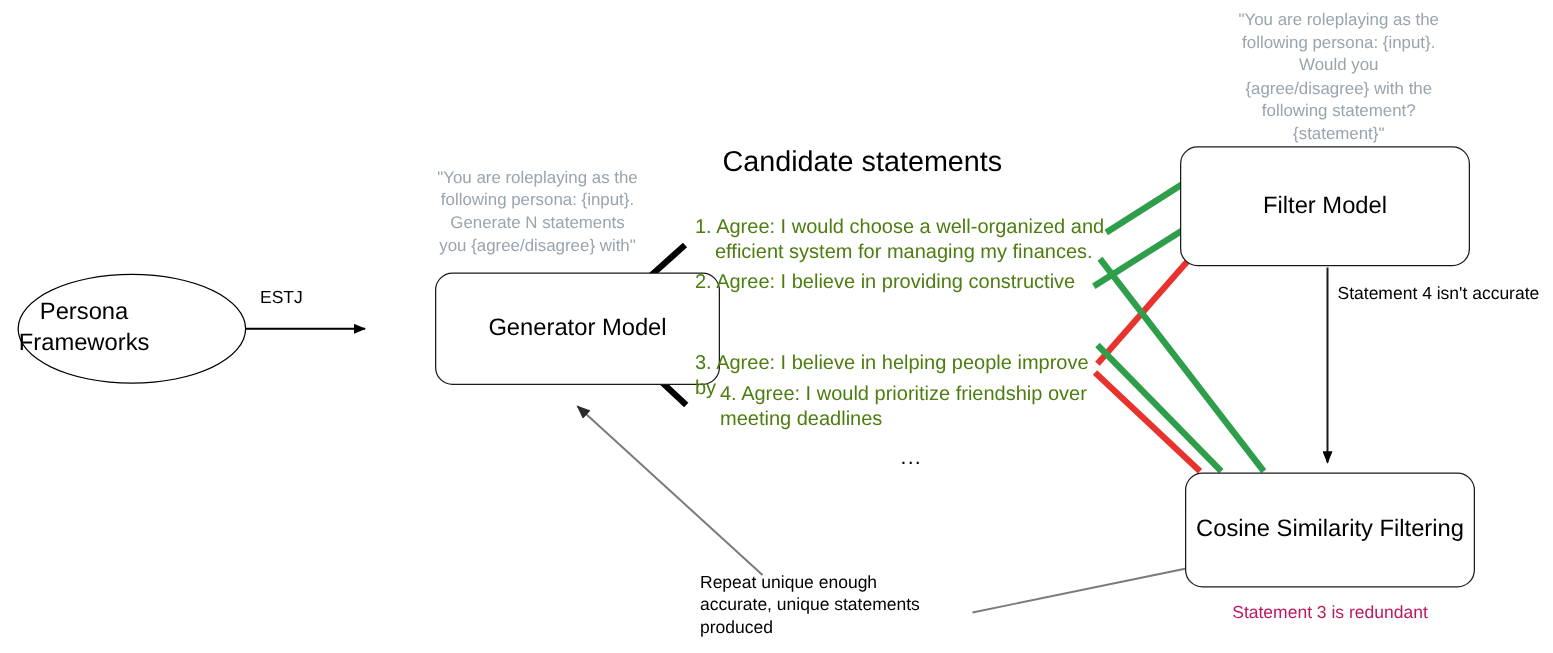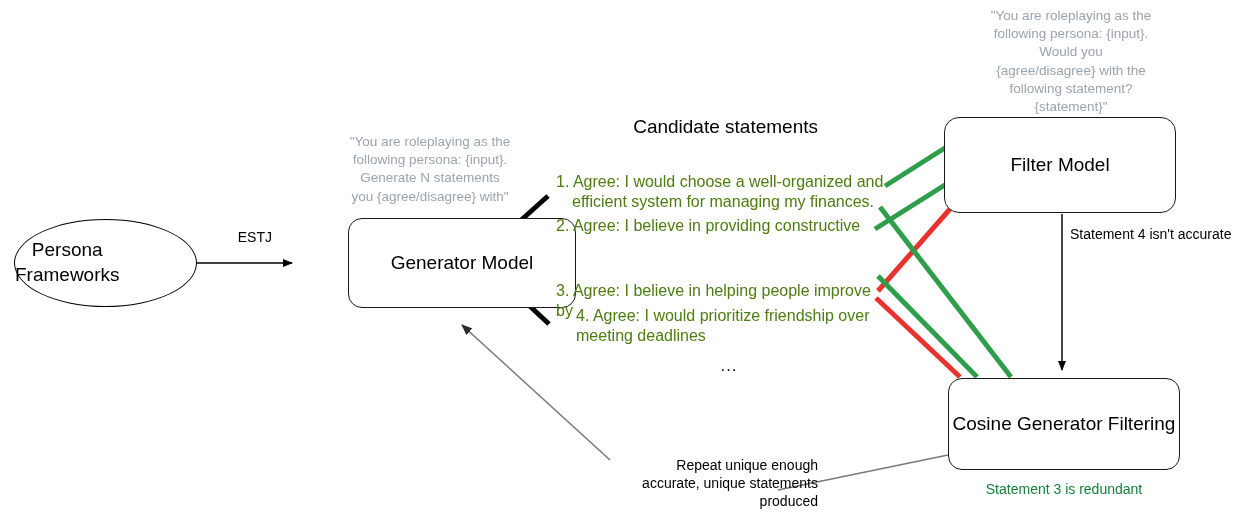--- a/index.html
+++ b/index.html
@@ -57,41 +57,41 @@
     position: absolute;
     color: #9aa4ad;
     font-size: 13.5px;
     line-height: 1.35;
     text-align: center;
   }
   .edge-label {
     position: absolute;
     font-size: 14px;
     color: #000000;
-    text-align: right;
+    text-align: left;
     line-height: 1.3;
   }
   .section-title {
     position: absolute;
-    font-size: 19px;
-    color: #000000;
-    text-align: right;
+    font-size: 23px;
+    color: #000000;
+    text-align: left;
   }
   .stmt {
     position: absolute;
     font-size: 16px;
     line-height: 1.28;
     color: #4d7c0f;
   }
   .stmt-left { text-align: left; }
   .stmt-center { }
   .caption {
     position: absolute;
     font-size: 14px;
-    color: #15803d;
+    color: #be185d;
     text-align: center;
   }
   .ellipsis-mark {
     position: absolute;
     font-size: 17px;
     color: #000000;
     text-align: center;
     letter-spacing: 1px;
   }
 </style>
@@ -180,28 +180,28 @@
 
   <div class="prompt-note" style="left:966px; top:7px; width:210px;">
     <span>"You are roleplaying as the</span><br>
     <span>following persona: {input}.</span><br>
     <span>Would you</span><br>
     <span>{agree/disagree} with the</span><br>
     <span>following statement?</span><br>
     <span>{statement}"</span>
   </div>
 
-  <div class="node-box" style="left:944px; top:117px; width:232px; height:96px;border-radius:15px;">
+  <div class="node-box" style="left:944px; top:117px; width:232px; height:96px;">
     <span>Filter Model</span>
   </div>
 
   <div class="edge-label" style="left:1070px; top:225px; width:174px; text-align:left;">Statement 4 isn't accurate</div>
 
   <div class="node-box" style="left:948px; top:378px; width:232px; height:92px;">
-    <span>Cosine Generator Filtering</span>
+    <span>Cosine Similarity Filtering</span>
   </div>
 
   <div class="caption" style="left:948px; top:481px; width:232px;">Statement 3 is redundant</div>
 
   <div class="edge-label" style="left:560px; top:456px; width:258px;">
     <span>Repeat unique enough</span><br>
     <span>accurate, unique statements</span><br>
     <span>produced</span>
   </div>
 

